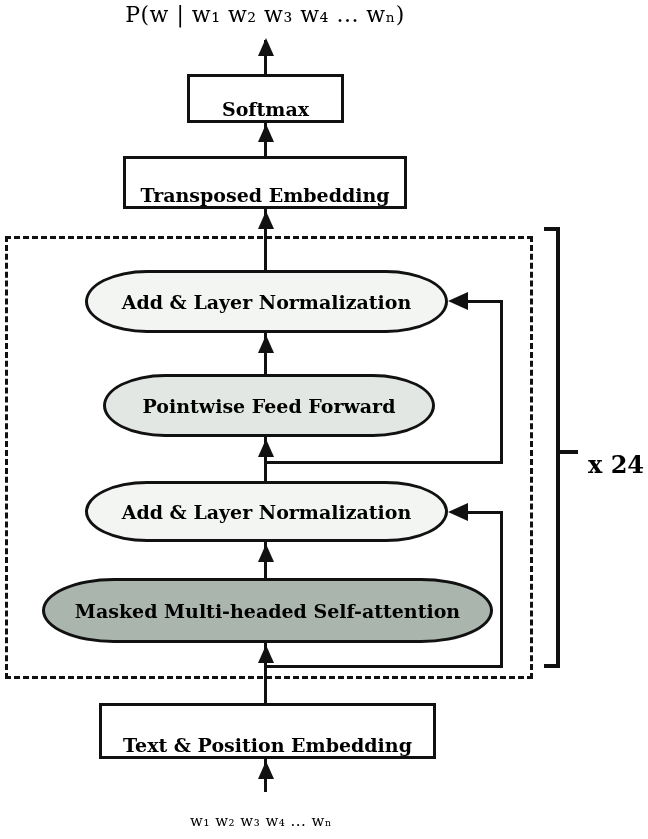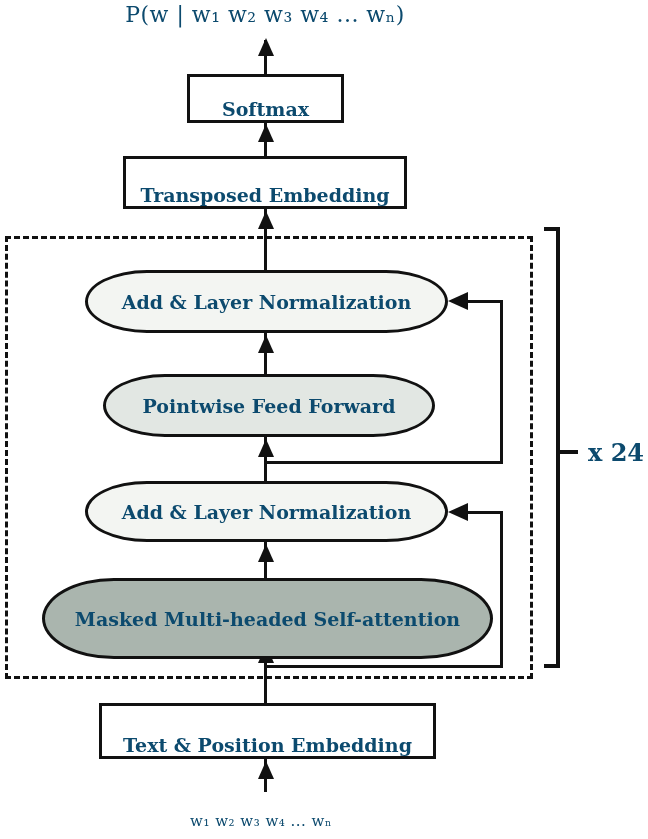--- a/index.html
+++ b/index.html
@@ -1,21 +1,21 @@
 <!DOCTYPE html>
 <html><head>
 <meta charset="utf-8">
 <style>
   html,body{margin:0;padding:0;background:#ffffff;}
   .canvas{
     position:relative;
     width:648px;height:839px;
     background:#ffffff;
     font-family:"DejaVu Serif","Liberation Serif",serif;
-    color:#0c4a6e;
+    color:#000000;
     overflow:hidden;
   }
   
   .vline,.hline{position:absolute;background:#111;}
   .vline{width:3px;}
   .hline{height:3px;}
   .ah-up{position:absolute;width:0;height:0;
     border-left:8px solid transparent;border-right:8px solid transparent;
     border-bottom:18px solid #111;}
   .ah-left{position:absolute;width:0;height:0;
@@ -38,21 +38,21 @@
   .dashed-box{
     position:absolute;box-sizing:border-box;
     border:3px dashed #111;background:transparent;
   }
   .bracket-part{position:absolute;background:#111;}
   .formula{
     position:absolute;transform:translateX(-50%);
     font-size:22px;white-space:nowrap;letter-spacing:0.5px;
   }
   .repeat-label{
-    position:absolute;font-size:24px;font-weight:bold;white-space:nowrap;
+    position:absolute;font-size:24px;font-weight:bold;white-space:nowrap;margin-top:12px;
   }
 </style>
 </head>
 <body>
 
 <div class="canvas">
 
   <div class="formula" style="left:265px;top:2px;">P(w | w₁ w₂ w₃ w₄ ... wₙ)</div>
 
   <div class="vline" style="left:264px;top:40px;height:34px;"></div>
@@ -110,21 +110,21 @@
   </div>
 
   <div class="pill-node" style="left: 103px; top: 374px; width: 332px; height: 63px; background-color: rgb(226, 231, 227);">
     <span>Pointwise Feed Forward</span>
   </div>
 
   <div class="pill-node" style="left: 85px; top: 481px; width: 363px; height: 61px; background-color: rgb(243, 245, 242);">
     <span>Add &amp; Layer Normalization</span>
   </div>
 
-  <div class="pill-node" style="left: 42px; top: 578px; width: 451px; height: 81px; border-radius: 72px / 50%; background-color: rgb(170, 181, 174);">
+  <div class="pill-node" style="left: 42px; top: 578px; width: 451px; height: 65px; border-radius: 72px / 50%; background-color: rgb(170, 181, 174);">
     <span>Masked Multi-headed Self-attention</span>
   </div>
 
   <div class="rect-node" style="left:99px;top:703px;width:337px;height:56px;">
     <span>Text &amp; Position Embedding</span>
   </div>
 
   <div class="formula" style="left:261px;top:812px;font-size:15px;">w₁ w₂ w₃ w₄ ... wₙ</div>
 
 </div>

